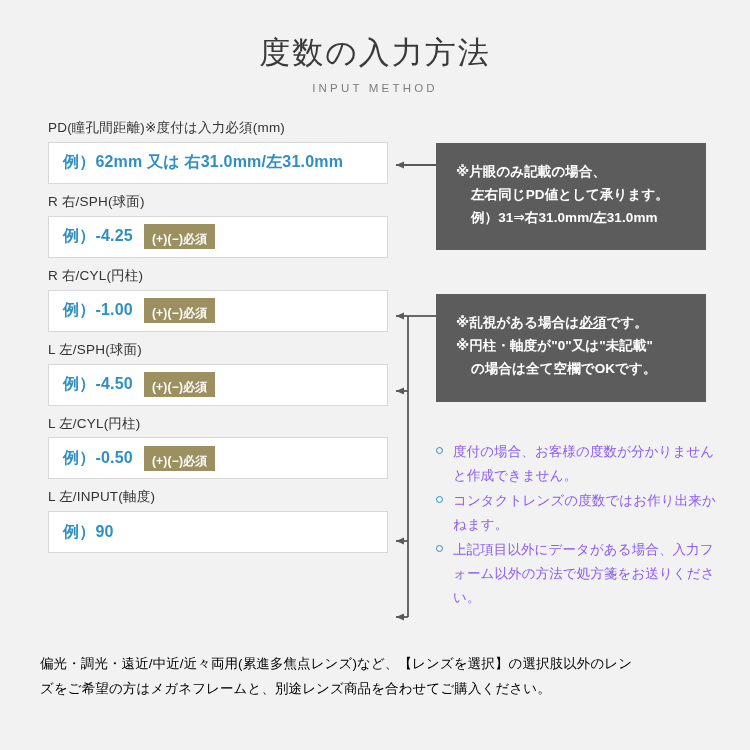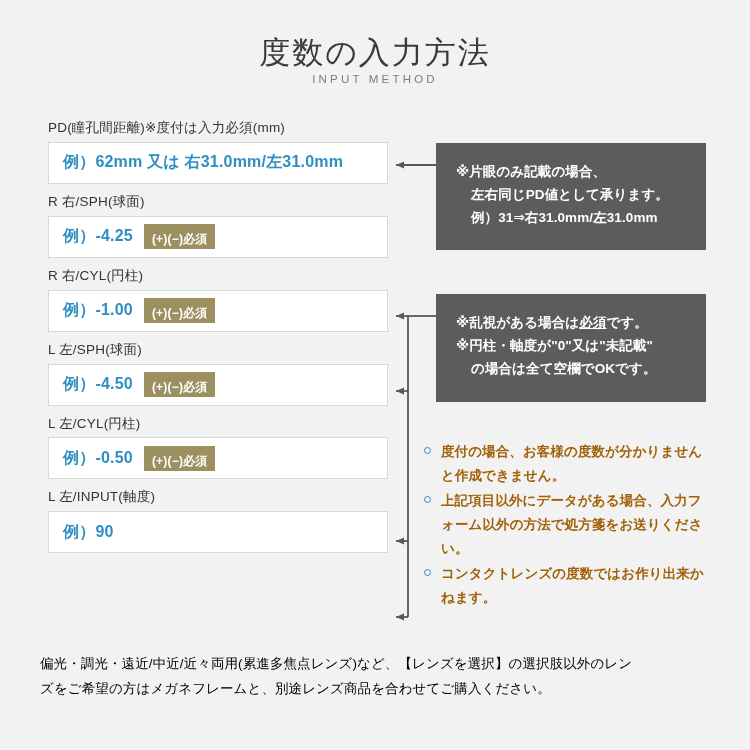--- a/index.html
+++ b/index.html
@@ -31,20 +31,21 @@
     text-align: center;
   }
   .title-ja {
     font-size: 31px;
     letter-spacing: 2px;
     color: #3a3a3a;
     font-weight: 400;
     line-height: 1.25;
   }
   .title-en {
+    margin-top: 9px;
     font-size: 11.5px;
     letter-spacing: 3.2px;
     color: #7d7d7d;
     font-weight: 400;
   }
 
   
   .form-col {
     position: absolute;
     left: 48px;
@@ -107,25 +108,24 @@
     white-space: nowrap;
     font-weight: bold;
     letter-spacing: 0.1px;
   }
   .note-line.indent { padding-left: 15px; }
   .note-line u { text-decoration: underline; }
 
   
   .bullet-list {
     position: absolute;
-    left: 424px;
+    left: 436px;
     top: 440px;
     width: 285px;
-    color: #a16207;
-    font-weight: bold;
+    color: #8b5cf6;
   }
   .bullet-item {
     position: relative;
     padding-left: 17px;
     font-size: 13.5px;
     line-height: 1.78;
     margin-bottom: 1px;
     letter-spacing: 0.1px;
   }
   .bullet-marker {
@@ -265,25 +265,25 @@
     <div class="note-line indent">の場合は全て空欄でOKです。</div>
   </div>
 
   <div class="bullet-list">
     <div class="bullet-item">
       <span class="bullet-marker"></span>
       <span>度付の場合、お客様の度数が分かりませんと作成できません。</span>
     </div>
     <div class="bullet-item">
       <span class="bullet-marker"></span>
-      <span>上記項目以外にデータがある場合、入力フォーム以外の方法で処方箋をお送りください。</span>
+      <span>コンタクトレンズの度数ではお作り出来かねます。</span>
     </div>
     <div class="bullet-item">
       <span class="bullet-marker"></span>
-      <span>コンタクトレンズの度数ではお作り出来かねます。</span>
+      <span>上記項目以外にデータがある場合、入力フォーム以外の方法で処方箋をお送りください。</span>
     </div>
   </div>
 
   <div class="footer">
     <div>偏光・調光・遠近/中近/近々両用(累進多焦点レンズ)など、【レンズを選択】の選択肢以外のレン</div>
     <div>ズをご希望の方はメガネフレームと、別途レンズ商品を合わせてご購入ください。</div>
   </div>
 
 </div>
 

